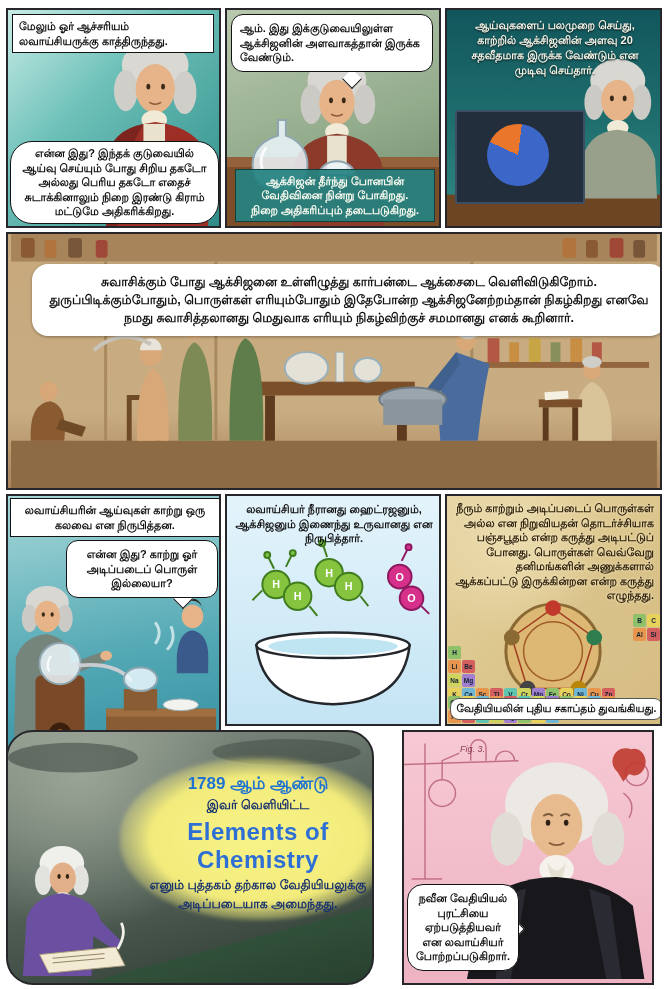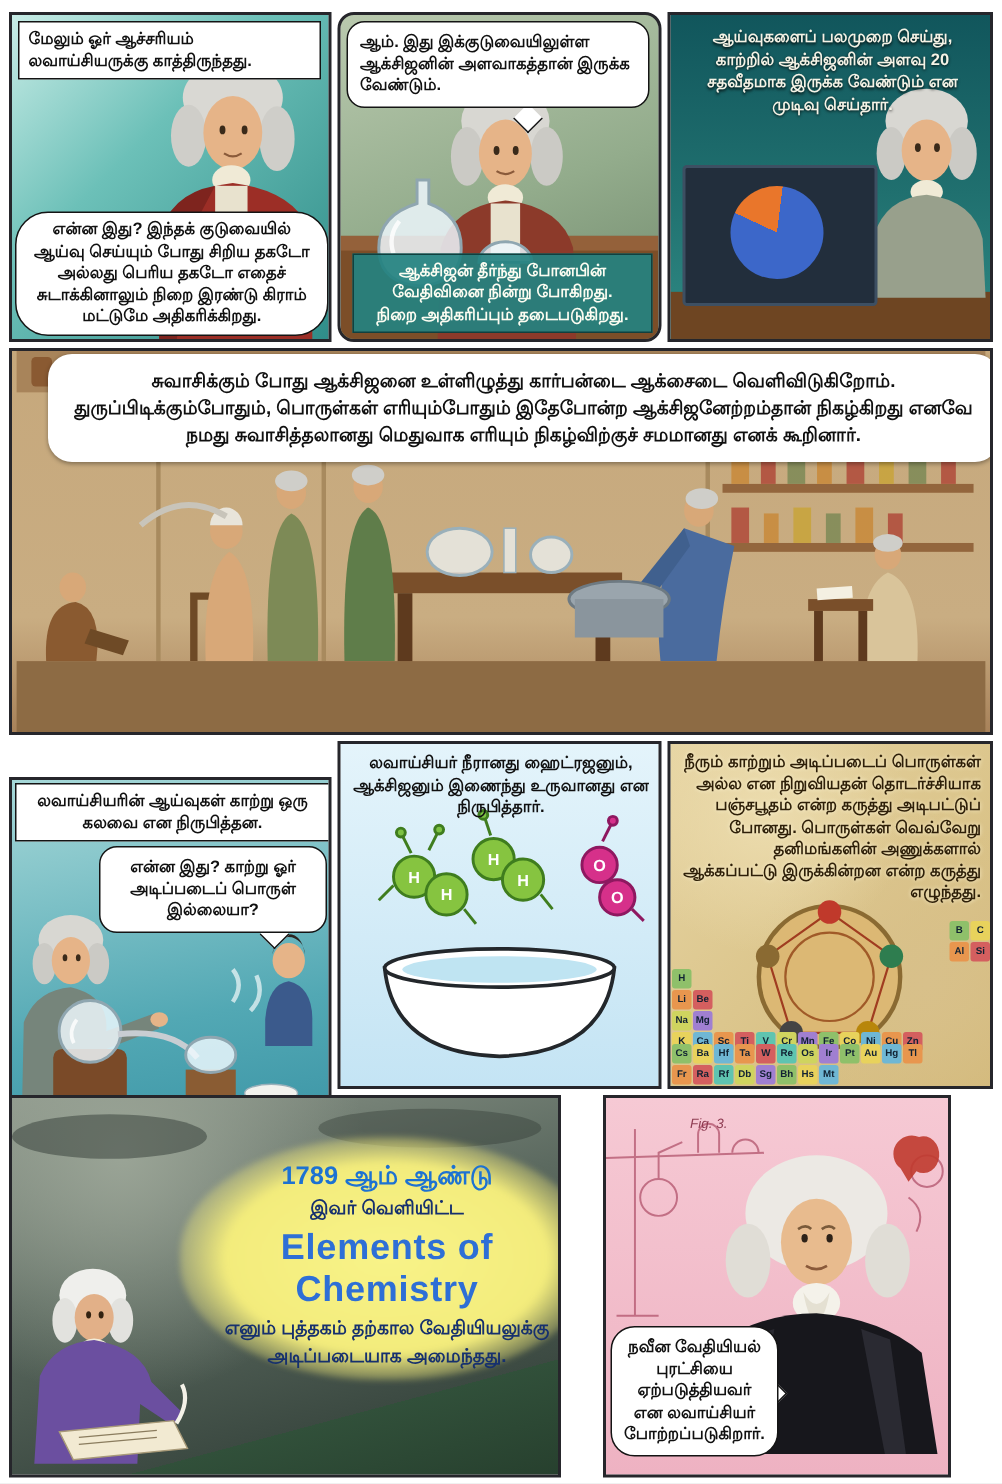--- a/index.html
+++ b/index.html
@@ -11,41 +11,41 @@
   
   .cap{position:absolute;background:#fff;border:1.5px solid #141414;color:#101010;
        font-weight:bold;font-size:11px;line-height:1.32;padding:4px 6px;text-align:center;z-index:5;}
   .bubble{position:absolute;background:#fff;border:1.5px solid #141414;border-radius:12px;
           color:#101010;font-weight:bold;font-size:11px;line-height:1.32;padding:6px 8px;text-align:center;z-index:6;}
   .tail{position:absolute;width:13px;height:13px;background:#fff;z-index:5;
         border-right:1.5px solid #141414;border-bottom:1.5px solid #141414;transform:rotate(45deg);}
   .tail.up{transform:rotate(225deg);}
   
   .p1{left:6px;top:8px;width:215px;height:220px;background:linear-gradient(135deg,#c8ece6 0%,#6cc0b8 40%,#2f8d89 100%);}
-  .p2{left:225px;top:8px;width:216px;height:220px;background:linear-gradient(160deg,#b9c9ae 0%,#93ac8c 55%,#70886c 100%);border-radius:11px;}
+  .p2{left:225px;top:8px;width:216px;height:220px;background:linear-gradient(160deg,#b9c9ae 0%,#93ac8c 55%,#70886c 100%);}
   .p3{left:445px;top:8px;width:217px;height:220px;background:linear-gradient(180deg,#11565c 0%,#20706f 55%,#2f8a84 100%);}
   .p4{left:6px;top:232px;width:656px;height:258px;background:linear-gradient(180deg,#c6a87c 0%,#c9ad82 70%,#a8825a 100%);}
-  .p5{left:6px;top:518px;width:215px;height:292px;background:linear-gradient(170deg,#a6d8d8 0%,#52a8b4 55%,#2f8a9e 100%);}
+  .p5{left:6px;top:494px;width:215px;height:292px;background:linear-gradient(170deg,#a6d8d8 0%,#52a8b4 55%,#2f8a9e 100%);}
   .p6{left:225px;top:494px;width:216px;height:232px;background:linear-gradient(180deg,#e4f4fb 0%,#c4e4f4 100%);}
   .p7{left:445px;top:494px;width:217px;height:232px;background:
       radial-gradient(circle at 30% 20%,#ecdcae 0%,rgba(0,0,0,0) 40%),
       radial-gradient(circle at 80% 70%,#d8c08a 0%,rgba(0,0,0,0) 50%),
       linear-gradient(135deg,#e6d4a2 0%,#d2b878 100%);}
   .p8{left:6px;top:730px;width:368px;height:255px;background:
       radial-gradient(circle at 20% 15%,#9aa496 0%,rgba(0,0,0,0) 45%),
-      linear-gradient(165deg,#8c968a 0%,#5c6a60 40%,#3c4a42 78%,#31503a 78%,#27402e 100%);}
-  .p9{left:402px;top:730px;width:232px;height:255px;background:linear-gradient(180deg,#f6c9d4 0%,#eeb2c2 100%);}
+      linear-gradient(165deg,#8c968a 0%,#5c6a60 40%,#3c4a42 78%,#31503a 78%,#27402e 100%); border-radius: 27px;}
+  .p9{left:402px;top:730px;width:252px;height:255px;background:linear-gradient(180deg,#f6c9d4 0%,#eeb2c2 100%);}
   
   .board{position:absolute;left:8px;top:100px;width:126px;height:90px;background:#222e3c;
          border:2px solid #3d4f62;border-radius:3px;z-index:2;}
   .pie{position:absolute;left:30px;top:12px;width:62px;height:62px;border-radius:50%;z-index:3;}
   .p3cap{position:absolute;left:8px;top:8px;width:200px;color:#f5f3e6;font-weight:bold;font-size:11px;
          line-height:1.35;text-align:center;text-shadow:0 1px 2px rgba(0,0,0,.85);z-index:5;}
   
-  .roundcap{position:absolute;left:24px;top:2px;width:606px;background:#fff;border-radius:16px;
+  .roundcap{position:absolute;left:24px;top:30px;width:606px;background:#fff;border-radius:16px;
             color:#101010;font-weight:600;font-size:12.5px;line-height:1.45;padding:9px 14px;
             text-align:center;z-index:6;box-shadow:0 1px 3px rgba(0,0,0,.35);}
   
   .p6bottom{position:absolute;left:0;right:0;bottom:6px;color:#101010;font-weight:bold;
             font-size:11px;text-align:center;z-index:5;}
   
   .p7cap{position:absolute;left:6px;top:5px;width:201px;color:#2e1f08;font-weight:bold;font-size:11px;
          line-height:1.32;text-align:right;text-shadow:0 0 3px rgba(255,248,220,.9);z-index:5;}
   .p7pill{position:absolute;left:3px;bottom:4px;width:203px;background:#fff;border-radius:9px;
           color:#101010;font-weight:bold;font-size:10.5px;padding:3px 4px;text-align:center;z-index:7;
@@ -314,20 +314,21 @@
         <div class="tile-row"><span class="tile" style="background: rgb(232, 210, 92);">K</span><span class="tile" style="background: rgb(111, 183, 212);">Ca</span><span class="tile" style="background: rgb(232, 150, 78);">Sc</span><span class="tile" style="background: rgb(212, 95, 95);">Ti</span><span class="tile" style="background: rgb(95, 196, 176);">V</span><span class="tile" style="background: rgb(207, 212, 95);">Cr</span><span class="tile" style="background: rgb(160, 127, 209);">Mn</span><span class="tile" style="background: rgb(143, 192, 106);">Fe</span><span class="tile" style="background: rgb(232, 210, 92);">Co</span><span class="tile" style="background: rgb(111, 183, 212);">Ni</span><span class="tile" style="background: rgb(232, 150, 78);">Cu</span><span class="tile" style="background: rgb(212, 95, 95);">Zn</span></div>
       </div>
     <div class="tiles tiles-right">
         <div class="tile-row"><span class="tile" style="background: rgb(143, 192, 106);">B</span><span class="tile" style="background: rgb(232, 210, 92);">C</span></div>
         <div class="tile-row"><span class="tile" style="background: rgb(232, 150, 78);">Al</span><span class="tile" style="background: rgb(212, 95, 95);">Si</span></div>
       </div>
     <div class="tiles tiles-bottom">
         <div class="tile-row"><span class="tile" style="background: rgb(143, 192, 106);">Cs</span><span class="tile" style="background: rgb(232, 210, 92);">Ba</span><span class="tile" style="background: rgb(111, 183, 212);">Hf</span><span class="tile" style="background: rgb(232, 150, 78);">Ta</span><span class="tile" style="background: rgb(212, 95, 95);">W</span><span class="tile" style="background: rgb(95, 196, 176);">Re</span><span class="tile" style="background: rgb(207, 212, 95);">Os</span><span class="tile" style="background: rgb(160, 127, 209);">Ir</span><span class="tile" style="background: rgb(143, 192, 106);">Pt</span><span class="tile" style="background: rgb(232, 210, 92);">Au</span><span class="tile" style="background: rgb(111, 183, 212);">Hg</span><span class="tile" style="background: rgb(232, 150, 78);">Tl</span></div>
         <div class="tile-row"><span class="tile" style="background: rgb(232, 150, 78);">Fr</span><span class="tile" style="background: rgb(212, 95, 95);">Ra</span><span class="tile" style="background: rgb(95, 196, 176);">Rf</span><span class="tile" style="background: rgb(207, 212, 95);">Db</span><span class="tile" style="background: rgb(160, 127, 209);">Sg</span><span class="tile" style="background: rgb(143, 192, 106);">Bh</span><span class="tile" style="background: rgb(232, 210, 92);">Hs</span><span class="tile" style="background: rgb(111, 183, 212);">Mt</span></div>
       </div>
+    <div class="p7pill">வேதியியலின் புதிய சகாப்தம் துவங்கியது.</div>
   </section>
 
   <section class="panel p8">
     <div class="glow"></div>
     <svg class="art" viewBox="0 0 392 255">
       <ellipse cx="70" cy="20" rx="70" ry="16" fill="rgba(40,48,44,.45)"></ellipse>
       <ellipse cx="300" cy="14" rx="80" ry="14" fill="rgba(40,48,44,.35)"></ellipse>
       <ellipse cx="58" cy="134" rx="24" ry="19" fill="#efefec"></ellipse>
       <ellipse cx="38" cy="152" rx="9" ry="16" fill="#e2e2de"></ellipse>
       <ellipse cx="78" cy="152" rx="9" ry="16" fill="#e2e2de"></ellipse>

